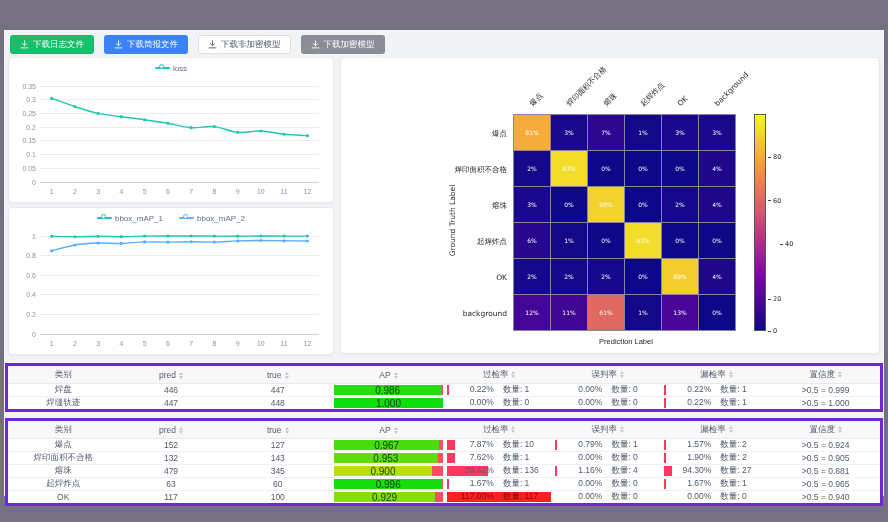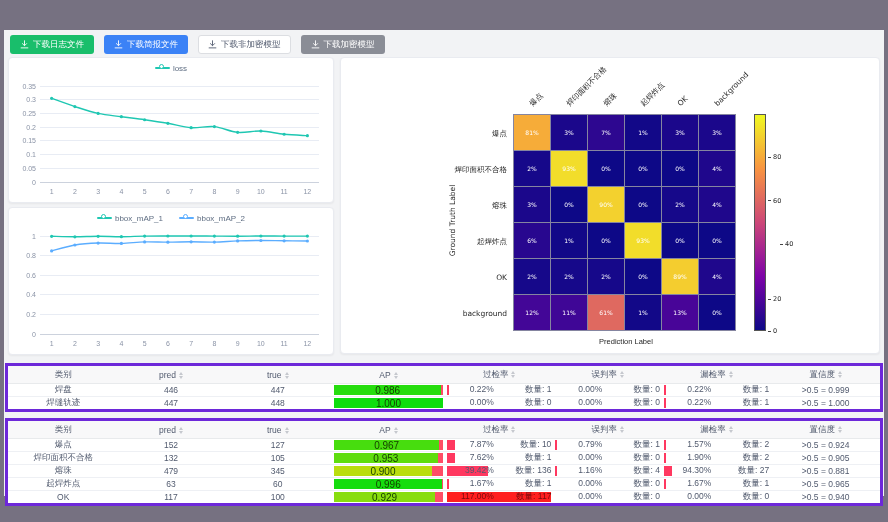--- a/index.html
+++ b/index.html
@@ -46,21 +46,21 @@
 .car{width:0;height:0;border-left:2.5px solid transparent;border-right:2.5px solid transparent}
 .car.up{border-bottom:3px solid #c5c8ce}
 .car.down{border-top:3px solid #c5c8ce}
 .ap-wrap{display:flex;height:10px;width:100%;margin:1px 0}
 .ap-bar{display:flex;align-items:center;justify-content:center;color:#143c00;font-size:10px}
 .ap-rest{background:#ff4d65}
 .rate-wrap{position:relative;height:12px;display:flex;align-items:center}
 .rate-bar{position:absolute;left:0;top:1px;bottom:1px;background:#ff3860}
 .rate-text{position:relative;display:flex;width:100%}
 .rate-pct{width:45%;text-align:right}
-.rate-count{width:55%;text-align:right;padding-left:9px}
+.rate-count{width:55%;text-align:left;padding-left:9px}
 .rate-over .rate-bar{background:#ff1f1f}
 .rate-over .rate-text{color:#7a0c0c}
 </style>
 </head>
 <body>
 
 <div id="app">
   <div class="toolbar" id="toolbar">
       <button class="btn btn-green">
         <svg width="9" height="9" viewBox="0 0 12 12">
@@ -494,21 +494,21 @@
                   <span class="rate-pct">1.57%</span>
                   <span class="rate-count">数量: 2</span>
                 </div>
               </div>
             </td>
             <td>&gt;0.5 = 0.924</td>
           </tr>
           <tr>
             <td>焊印面积不合格</td>
             <td>132</td>
-            <td>105</td>
+            <td>143</td>
             <td>
               <div class="ap-wrap">
                 <div class="ap-bar" style="width:95.3%;background:hsl(96.49999999999997,88%,46%)">0.953</div>
                 <div class="ap-rest" style="width:4.700000000000005%"></div>
               </div>
             </td>
             <td>
               <div class="rate-wrap">
                 <div class="rate-bar" style="width: 7.62%; min-width: 2px;"></div>
                 <div class="rate-text">

